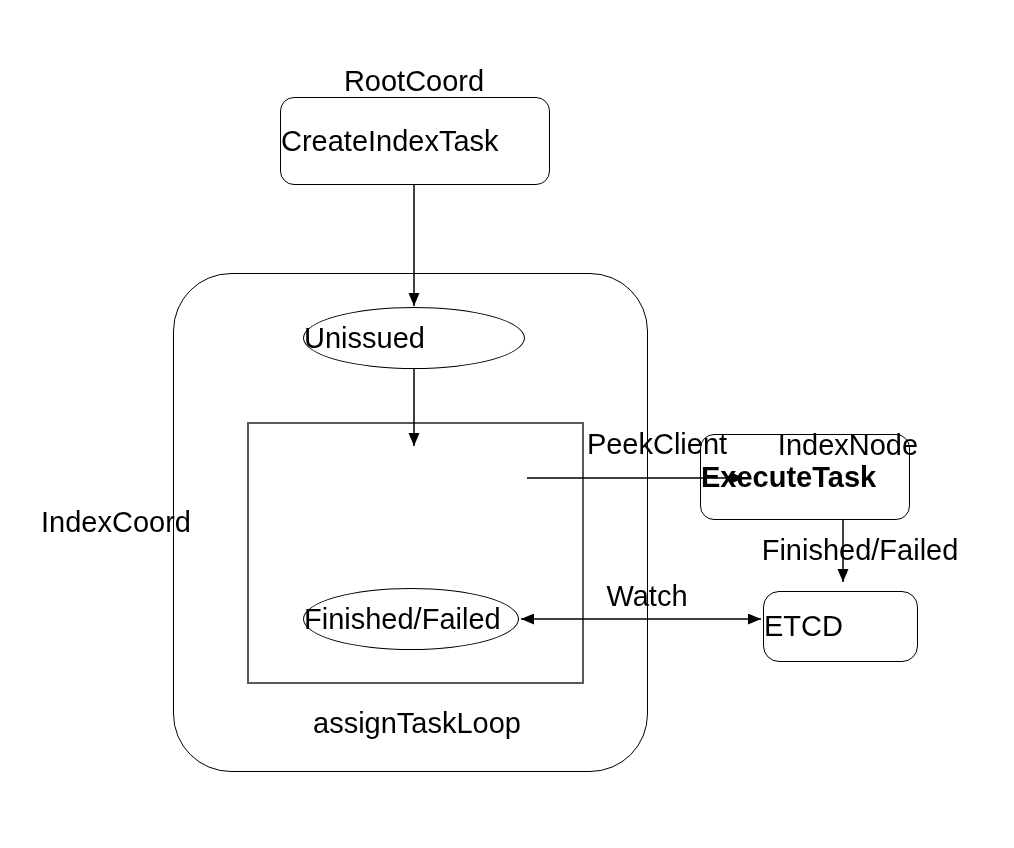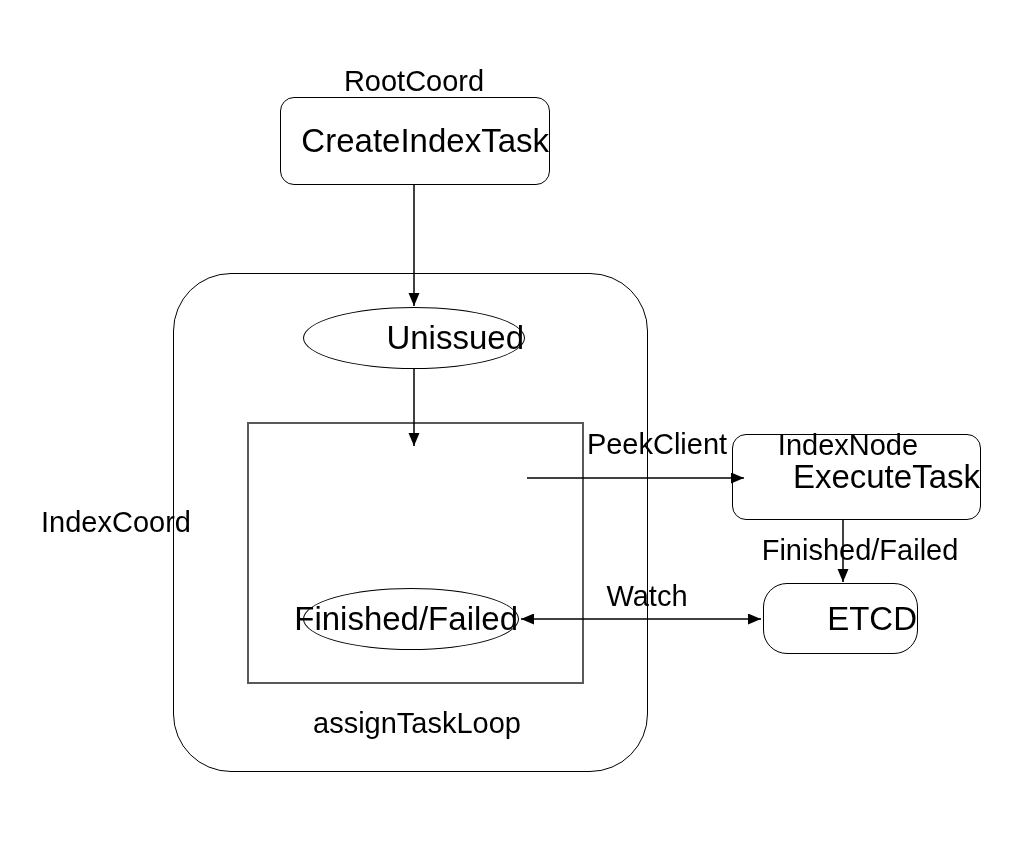--- a/index.html
+++ b/index.html
@@ -9,29 +9,29 @@
     height: 848px;
     background: #ffffff;
     font-family: "Liberation Sans", sans-serif;
     color: #000000;
     overflow: hidden;
   }
   .node {
     position: absolute;
     display: flex;
     align-items: center;
-    justify-content: flex-end;
+    justify-content: flex-start;
     background: #ffffff;
     border: 1.5px solid #000000;
-    font-size: 33px;
+    font-size: 29px;
     box-sizing: border-box;
     white-space: nowrap;
   }
   .node.rect { border-radius: 14px; }
-  .node.rect-sm { border-radius: 24px; }
+  .node.rect-sm { border-radius: 16px; margin-top: 8px; }
   .node.ellipse { border-radius: 50%; border-width: 1.4px; }
   .group-box { position: absolute; background: transparent; box-sizing: border-box; }
   .group-box.outer {
     left: 173px; top: 273px; width: 475px; height: 499px;
     border: 1.4px solid #000000; border-radius: 58px;
   }
   .group-box.inner {
     left: 247px; top: 422px; width: 337px; height: 262px;
     border: 2px solid #595959;
   }
@@ -64,21 +64,21 @@
 
   <div class="node ellipse" style="left:303px; top:307px; width:222px; height:62px;">
     <span>Unissued</span>
   </div>
 
 
   <div class="node ellipse" style="left:303px; top:588px; width:216px; height:62px;">
     <span>Finished/Failed</span>
   </div>
 
-  <div class="node rect" style="left:732px; top:434px; width:249px; height:86px;">
+  <div class="node rect" style="left:700px; top:434px; width:210px; height:86px;font-weight:bold;">
     <span>ExecuteTask</span>
   </div>
 
   <div class="node rect-sm node" style="left:763px; top:583px; width:155px; height:71px;">
     <span>ETCD</span>
   </div>
 
   <svg class="connectors" viewBox="0 0 1014 848">
     <defs>
       <marker id="ah-e" markerUnits="userSpaceOnUse" markerWidth="15" markerHeight="13" refX="13" refY="5.5" orient="auto">

